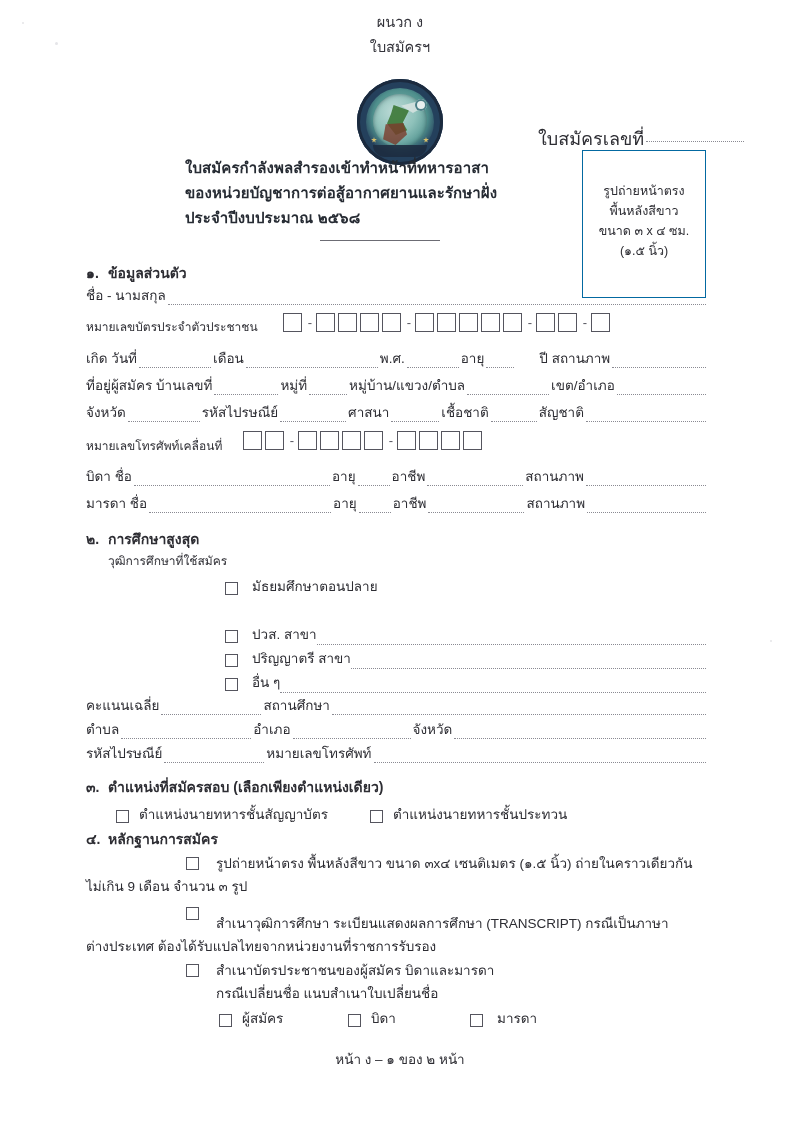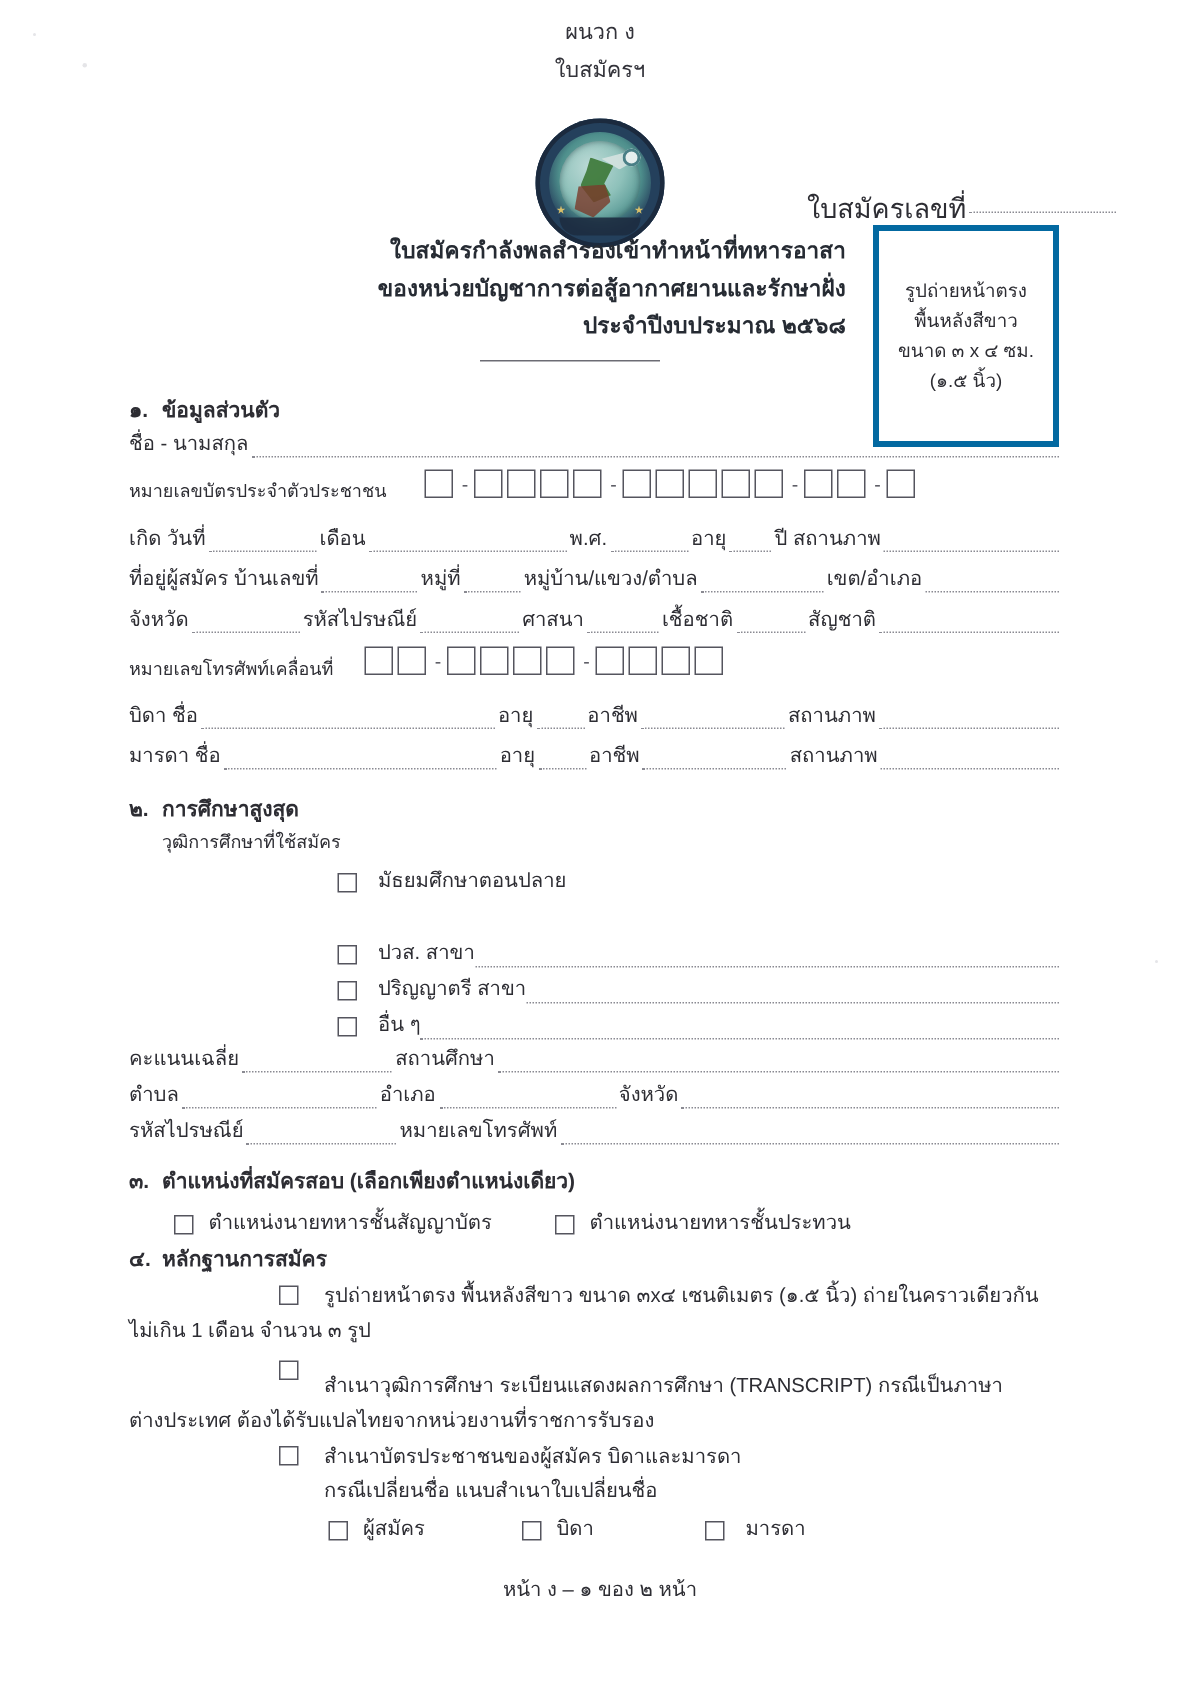--- a/index.html
+++ b/index.html
@@ -40,33 +40,33 @@
     background:#7a3b2a; clip-path: polygon(18% 6%,86% 0,100% 52%,56% 100%,8% 74%); opacity:.8; }
   .emblem .wing { position:absolute; left:44px; top:22px; width:26px; height:12px;
     background:#d8e4e2; clip-path: polygon(0 40%,70% 0,100% 34%,46% 100%); opacity:.85; }
   .emblem .dot { position:absolute; left:58px; top:20px; width:12px; height:12px; border-radius:50%;
     background:#e7efee; box-shadow: inset 0 0 0 2px #4a7f86; }
   .emblem .star { position:absolute; width:6px; height:6px; background:#d9c06a;
     clip-path: polygon(50% 0,61% 35%,98% 35%,68% 57%,79% 91%,50% 70%,21% 91%,32% 57%,2% 35%,39% 35%); }
   .emblem .ribbon { position:absolute; left:16px; bottom:8px; width:54px; height:12px;
     background:#1d2c40; border-radius: 0 0 26px 26px; opacity:.9; }
 
-  .title-block { position:absolute; left: 164px; top: 155px; width: 400px; text-align:right; }
+  .title-block { position:absolute; left: 185px; top: 155px; width: 400px; text-align:left; }
   .title-block .t { font-weight: bold; font-size: 15px; line-height: 25px; color:#262b33; letter-spacing:.1px; }
   .title-rule { position:absolute; left: 320px; top: 240px; width: 120px; height: 1px; background:#6c6c74; }
 
   
   .appno { position:absolute; left: 538px; top: 124px; font-size: 18px; white-space:nowrap; }
   .appno .lbl { }
   .appno .dots { display:inline-block; width: 98px; border-bottom: 1px dotted #8a8a92; vertical-align: 3px; margin-left:2px;}
 
   
   .photo-box {
     position:absolute; left: 582px; top: 150px; width: 124px; height: 148px;
-    border: 4px solid #0369a1; text-align:center;
+    border: 1px solid #0369a1; text-align:center;
     display:flex; flex-direction:column; justify-content:flex-start; align-items:center;
     padding-top: 30px;
   }
   .photo-box span { display:block; font-size: 12.5px; line-height: 20px; }
 
   
   .sec-head { position:absolute; font-weight:bold; font-size:14px; white-space:nowrap; }
   .sec-head .num { display:inline-block; width: 22px; }
   .row { position:absolute; font-size:13.5px; white-space:nowrap; display:flex; align-items:flex-end; }
   .row .lbl { padding-right: 2px; line-height: 18px; }
@@ -163,21 +163,21 @@
 
   <div class="row" style="left:86px;top:350px;width:620px;">
     <span class="lbl">เกิด วันที่</span>
     <span class="fill" style="width:72px;"></span>
     <span class="lbl" style="padding-left:2px;">เดือน</span>
     <span class="fill" style="width:132px;"></span>
     <span class="lbl" style="padding-left:2px;">พ.ศ.</span>
     <span class="fill" style="width:52px;"></span>
     <span class="lbl" style="padding-left:2px;">อายุ</span>
     <span class="fill" style="width:28px;"></span>
-    <span class="lbl" style="padding-left:2px;">ปี สถานภาพ</span>
+    <span class="lbl" style="padding-left:2px;margin-left:23px;">ปี สถานภาพ</span>
     <span class="fill" style="flex:1;"></span>
   </div>
 
   <div class="row" style="left:86px;top:377px;width:620px;">
     <span class="lbl">ที่อยู่ผู้สมัคร บ้านเลขที่</span>
     <span class="fill" style="width:64px;"></span>
     <span class="lbl" style="padding-left:2px;">หมู่ที่</span>
     <span class="fill" style="width:38px;"></span>
     <span class="lbl" style="padding-left:2px;">หมู่บ้าน/แขวง/ตำบล</span>
     <span class="fill" style="width:82px;"></span>
@@ -294,21 +294,21 @@
     <span>ตำแหน่งนายทหารชั้นประทวน</span>
   </div>
 
   <div class="sec-head" style="left:86px;top:828px;">
     <span class="num">๔.</span><span>หลักฐานการสมัคร</span>
   </div>
 
   <span class="cb" style="position:absolute;left:186px;top:857px;"></span>
   <div class="para" style="left:86px;top:852px;width:620px;">
     <div style="padding-left:130px;">รูปถ่ายหน้าตรง พื้นหลังสีขาว ขนาด ๓x๔ เซนติเมตร (๑.๕ นิ้ว) ถ่ายในคราวเดียวกัน</div>
-    <div>ไม่เกิน 1 เดือน จำนวน ๓ รูป</div>
+    <div>ไม่เกิน 9 เดือน จำนวน ๓ รูป</div>
   </div>
 
   <span class="cb" style="position:absolute;left:186px;top:907px;"></span>
   <div class="para" style="left:86px;top:902px;width:620px;margin-top:10px;">
     <div style="padding-left:130px;">สำเนาวุฒิการศึกษา ระเบียนแสดงผลการศึกษา (TRANSCRIPT) กรณีเป็นภาษา</div>
     <div>ต่างประเทศ ต้องได้รับแปลไทยจากหน่วยงานที่ราชการรับรอง</div>
   </div>
 
   <span class="cb" style="position:absolute;left:186px;top:964px;"></span>
   <div class="para" style="left:216px;top:959px;width:490px;">

